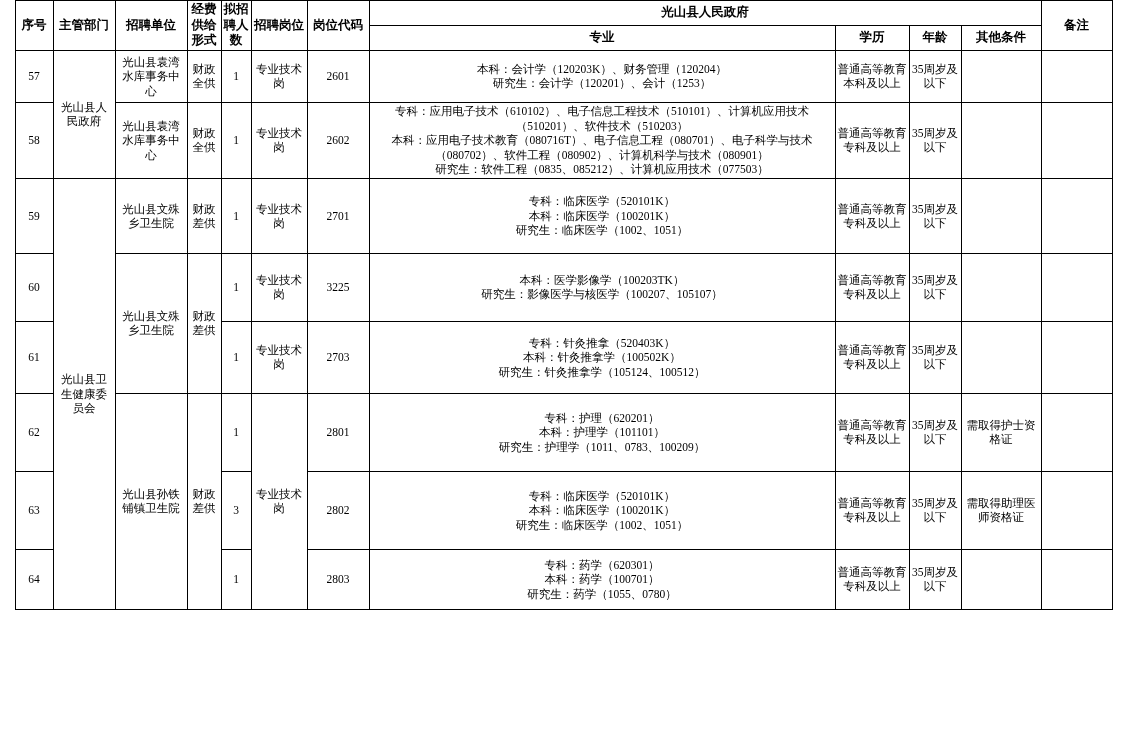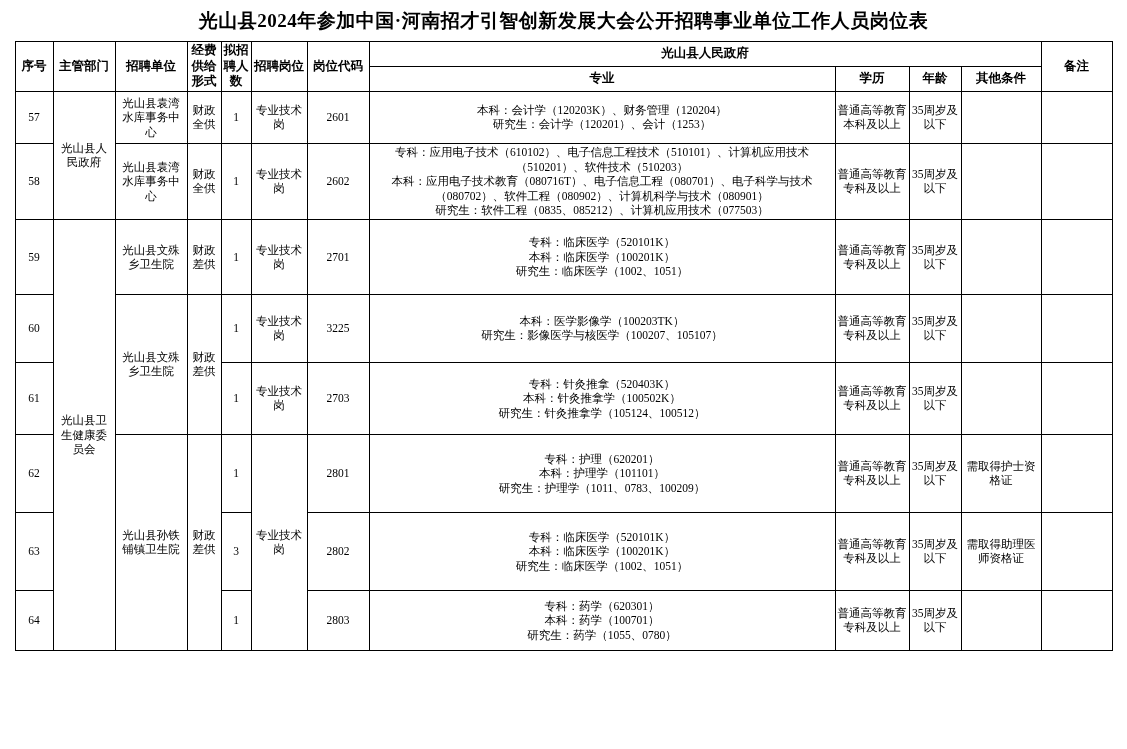--- a/index.html
+++ b/index.html
@@ -99,21 +99,20 @@
   col.c-edu      { width: 74px; }
   col.c-age      { width: 52px; }
   col.c-other    { width: 80px; }
   col.c-remark   { width: 71px; }
 </style>
 </head>
 <body>
 
 <div class="page">
 
-  <div class="doc-title">光山县2024年参加中国·河南招才引智创新发展大会公开招聘事业单位工作人员岗位表</div>
 
   <table class="jobs">
     <colgroup>
       <col class="c-seq">
         <col class="c-dept">
         <col class="c-unit">
         <col class="c-fund">
         <col class="c-plan">
       <col class="c-post">
         <col class="c-code">

